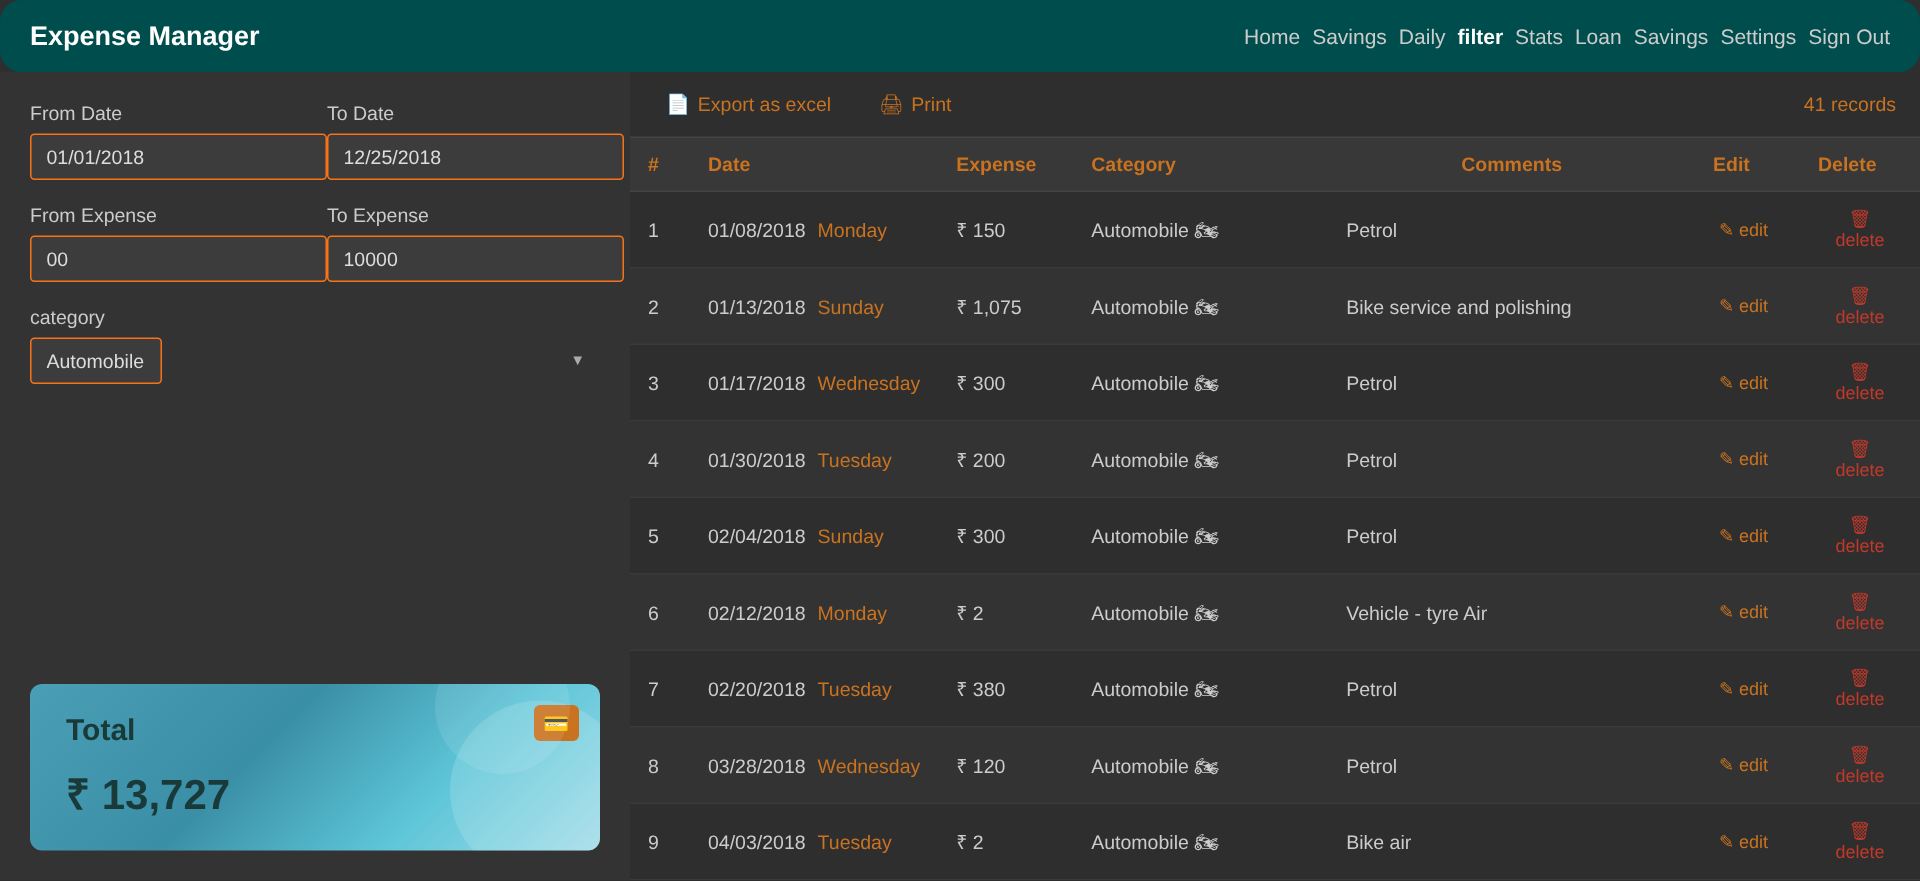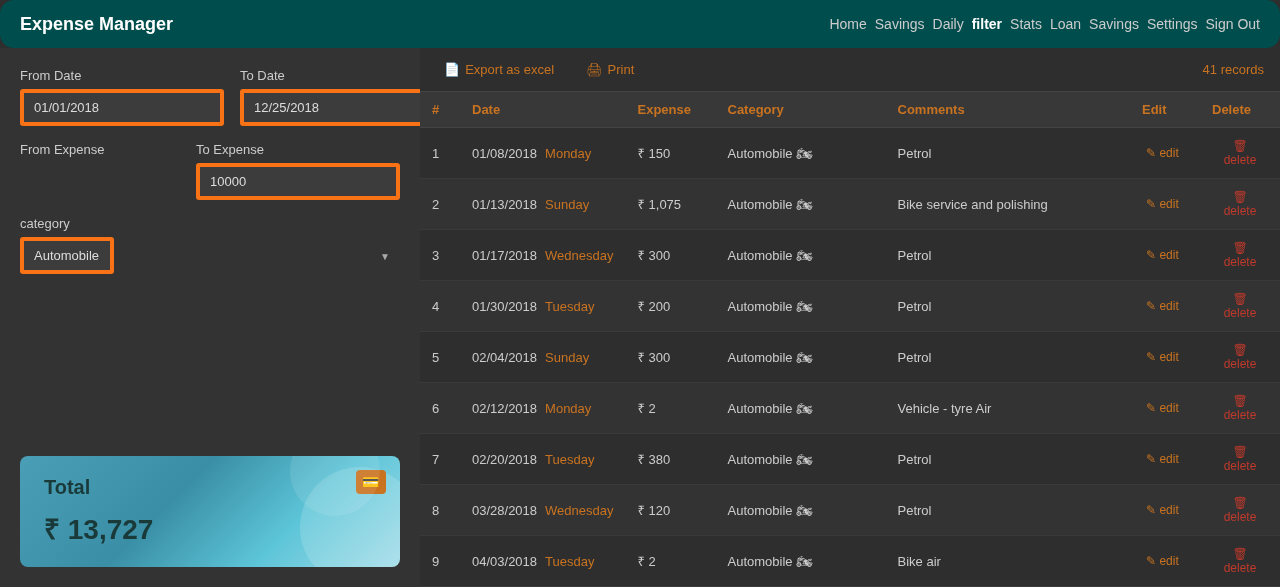--- a/index.html
+++ b/index.html
@@ -48,35 +48,34 @@
       width: 420px;
       min-width: 420px;
       background: #333;
       padding: 20px;
       display: flex;
       flex-direction: column;
       gap: 16px;
     }
     .form-row {
       display: flex;
-      gap: 16px;
     }
     .form-group {
       flex: 1;
       display: flex;
       flex-direction: column;
       gap: 6px;
     }
     .form-group label {
       color: #ccc;
       font-size: 13px;
     }
     .form-group input, .form-group select {
       background: #3c3c3c;
-      border: 4px solid #f97316;
+      border: 1px solid #f97316;
       color: #ddd;
       padding: 7px 10px;
       border-radius: 3px;
       font-size: 13px;
       outline: none;
     }
     .form-group select {
       appearance: none;
       cursor: pointer;
     }
@@ -226,21 +225,21 @@
       cursor: pointer;
       font-size: 12px;
       padding: 2px 4px;
     }
     .edit-btn { color: #c97320; }
     .delete-btn { color: #c0392b; }
     .col-hash { width: 40px; }
     .col-date { width: 160px; }
     .col-expense { width: 90px; }
     .col-category { width: 170px; }
-    .col-comments { min-width: 200px; }
+    .col-comments { min-width: 200px; text-align: center; }
     .col-edit { width: 70px; }
     .col-delete { width: 80px; }
     
     .table-wrapper::-webkit-scrollbar { width: 6px; }
     .table-wrapper::-webkit-scrollbar-track { background: #2a2a2a; }
     .table-wrapper::-webkit-scrollbar-thumb { background: #555; border-radius: 3px; }
   </style>
 </head>
 <body>
 
@@ -270,20 +269,21 @@
       </div>
       <div class="form-group">
         <label>To Date</label>
         <input type="text" value="12/25/2018" style="">
       </div>
     </div>
 
     <div class="form-row">
       <div class="form-group">
         <label>From Expense</label>
+        <input type="text" value="00" style="">
       </div>
       <div class="form-group">
         <label>To Expense</label>
         <input type="text" value="10000" style="">
       </div>
     </div>
 
     <div class="form-group">
       <label>category</label>
       <div class="select-wrapper">

